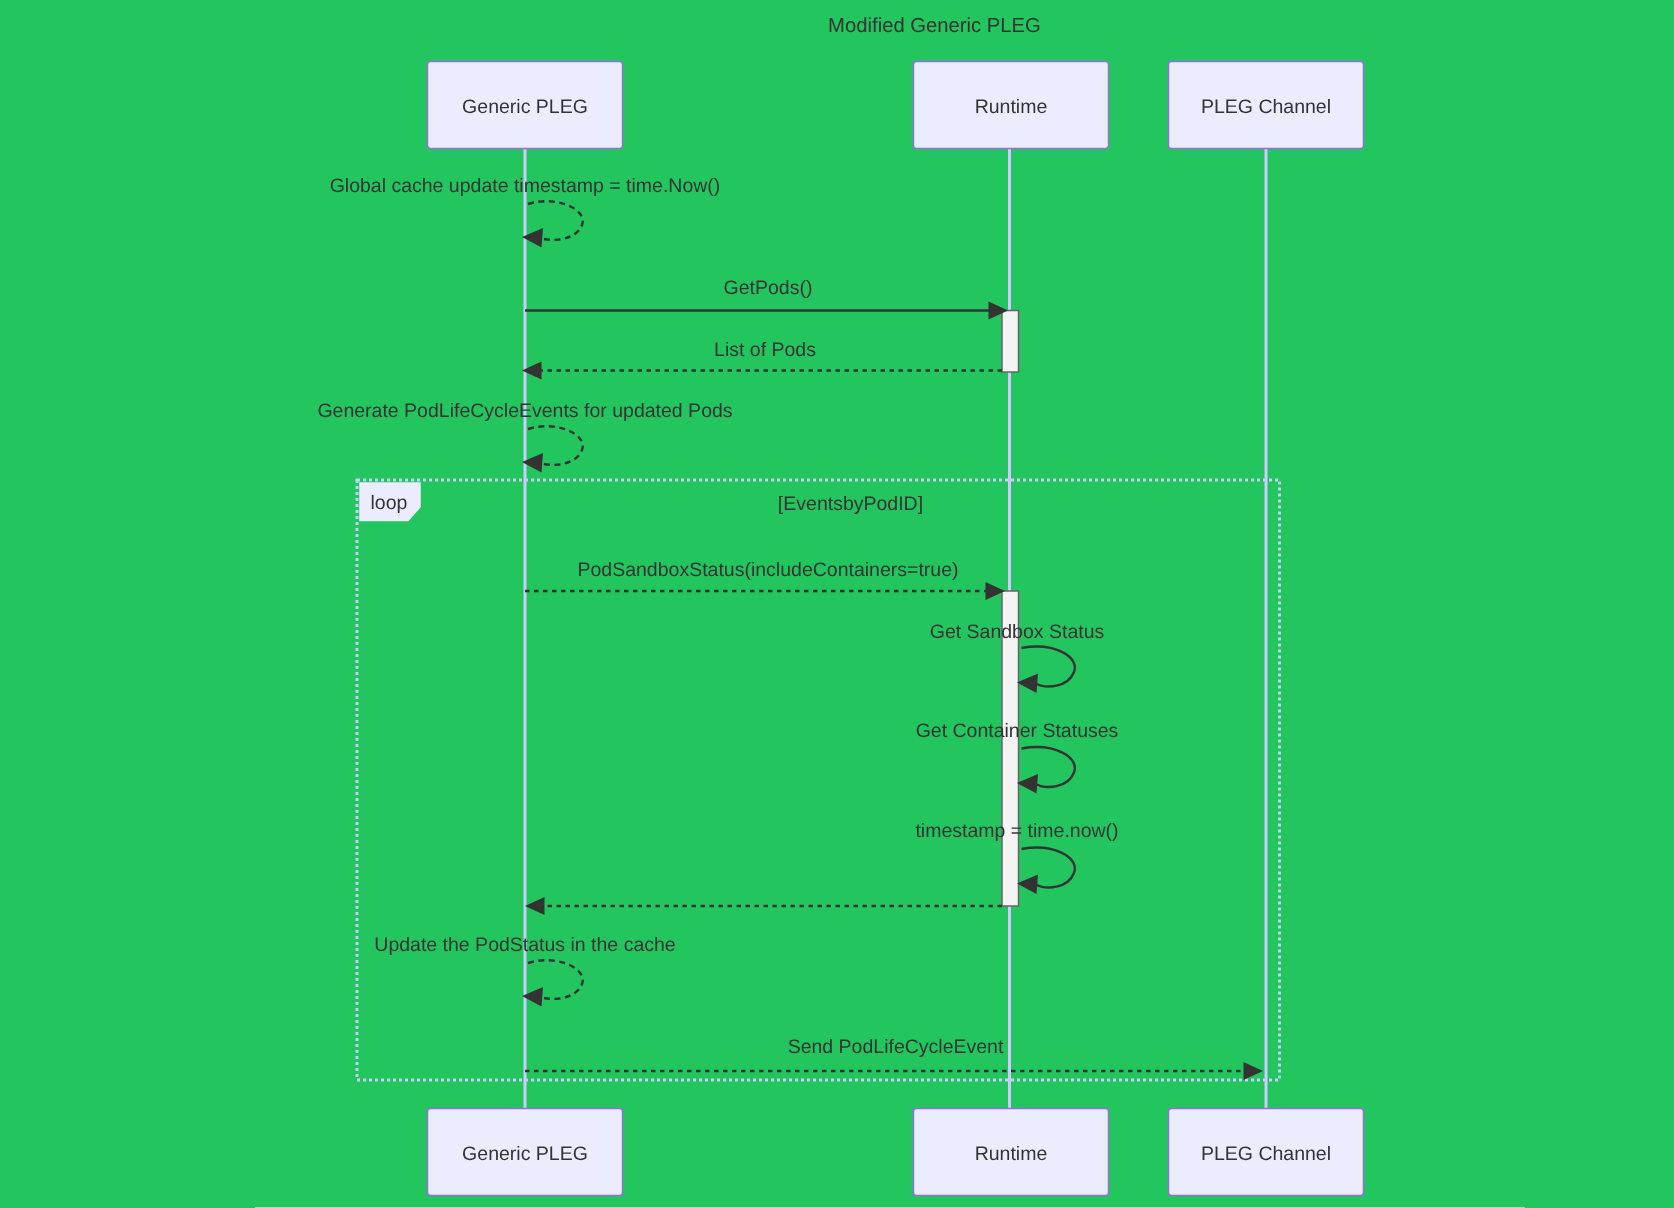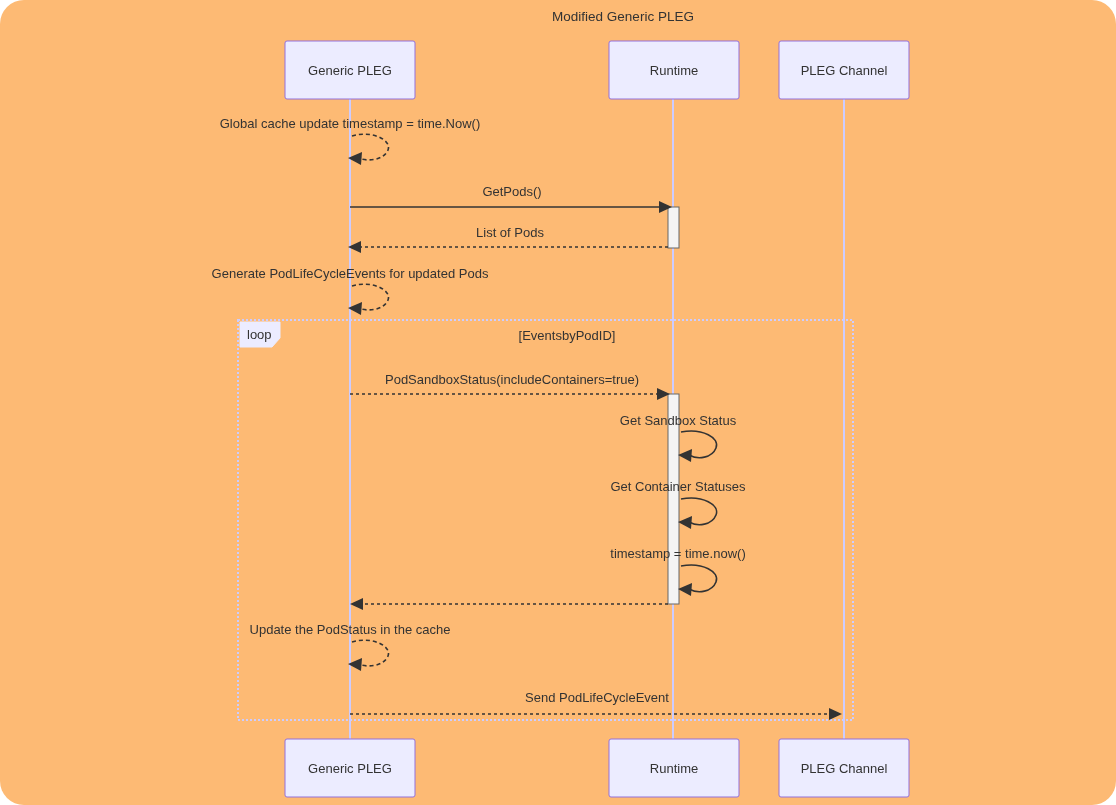--- a/index.html
+++ b/index.html
@@ -8,23 +8,22 @@
     background: #ffffff;
   }
   body {
     font-family: "Liberation Sans", sans-serif;
     -webkit-font-smoothing: antialiased;
   }
   #diagram-root {
     position: relative;
     width: 1116px;
     height: 805px;
-    background: #fdba74;
+    background: #22c55e;
     overflow: hidden;
-    border-radius: 24px;
   }
   #diagram-svg {
     position: absolute;
     top: 0;
     left: 0;
     width: 1116px;
     height: 805px;
   }
   .diagram-title {
     font-size: 13.5px;

